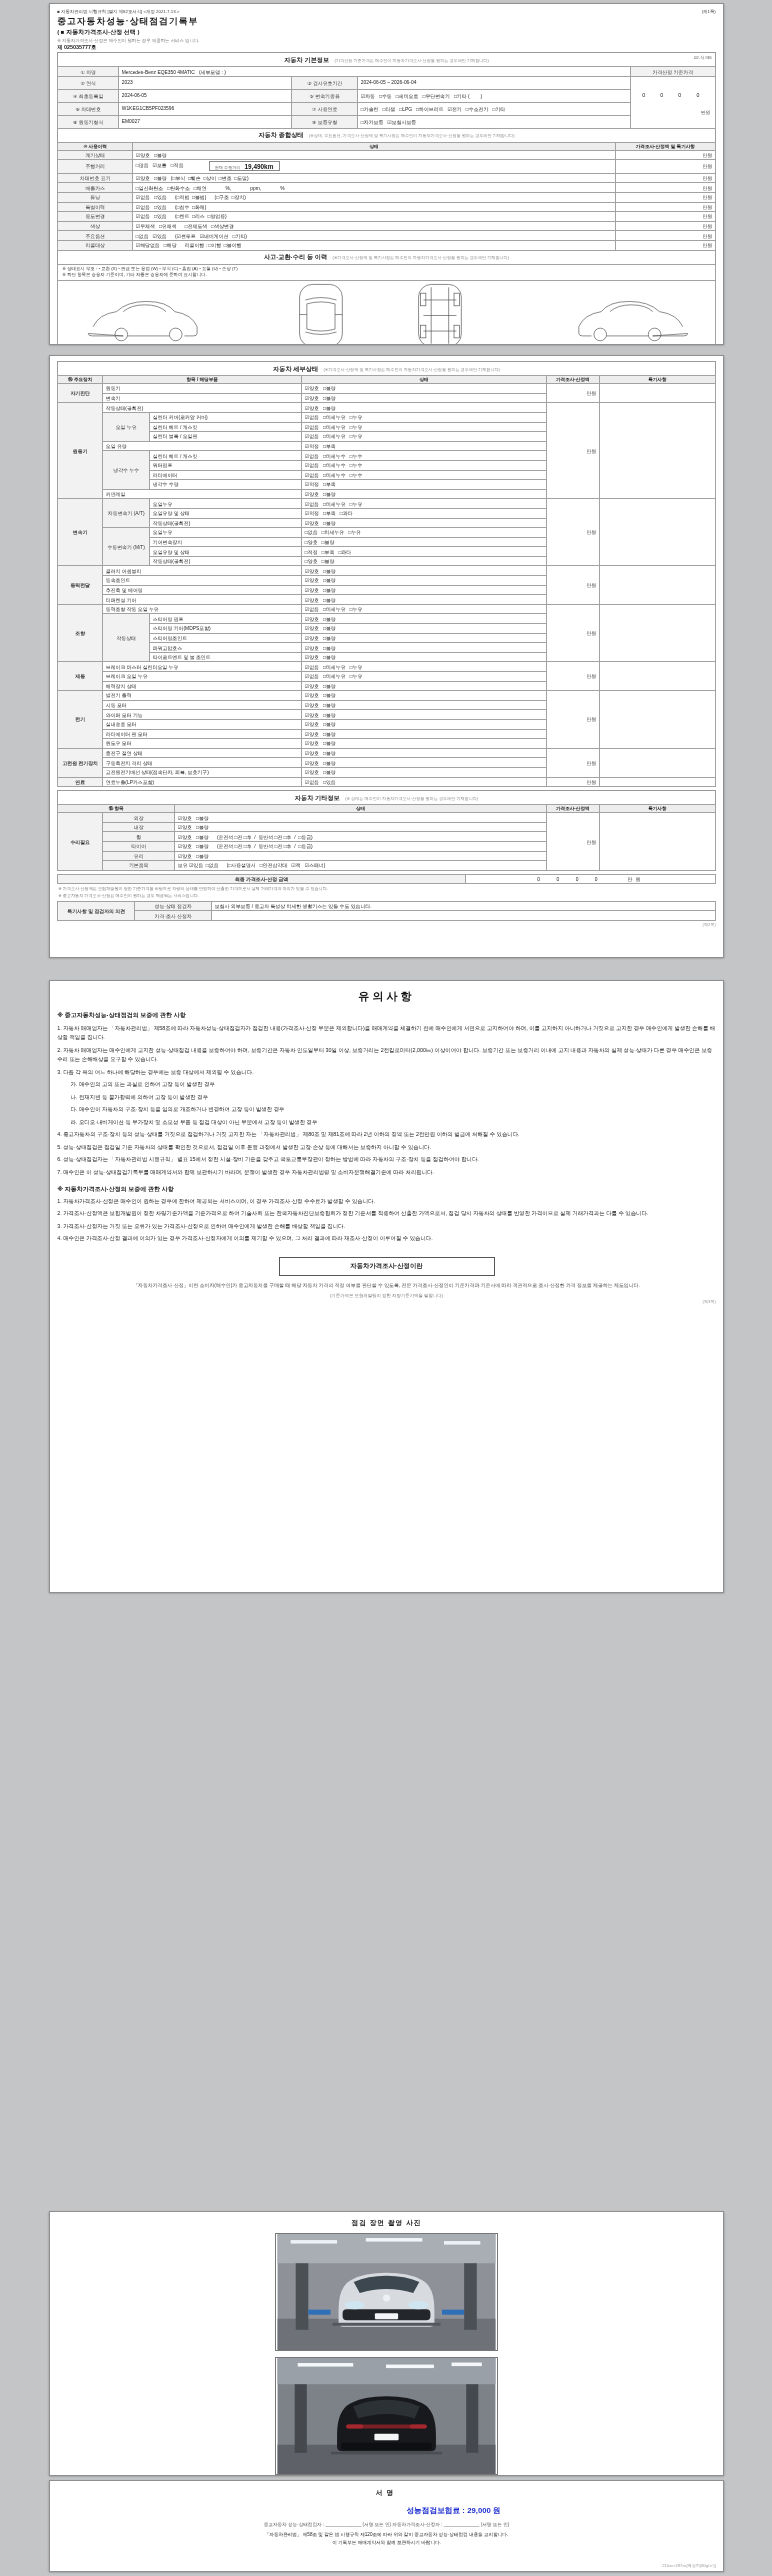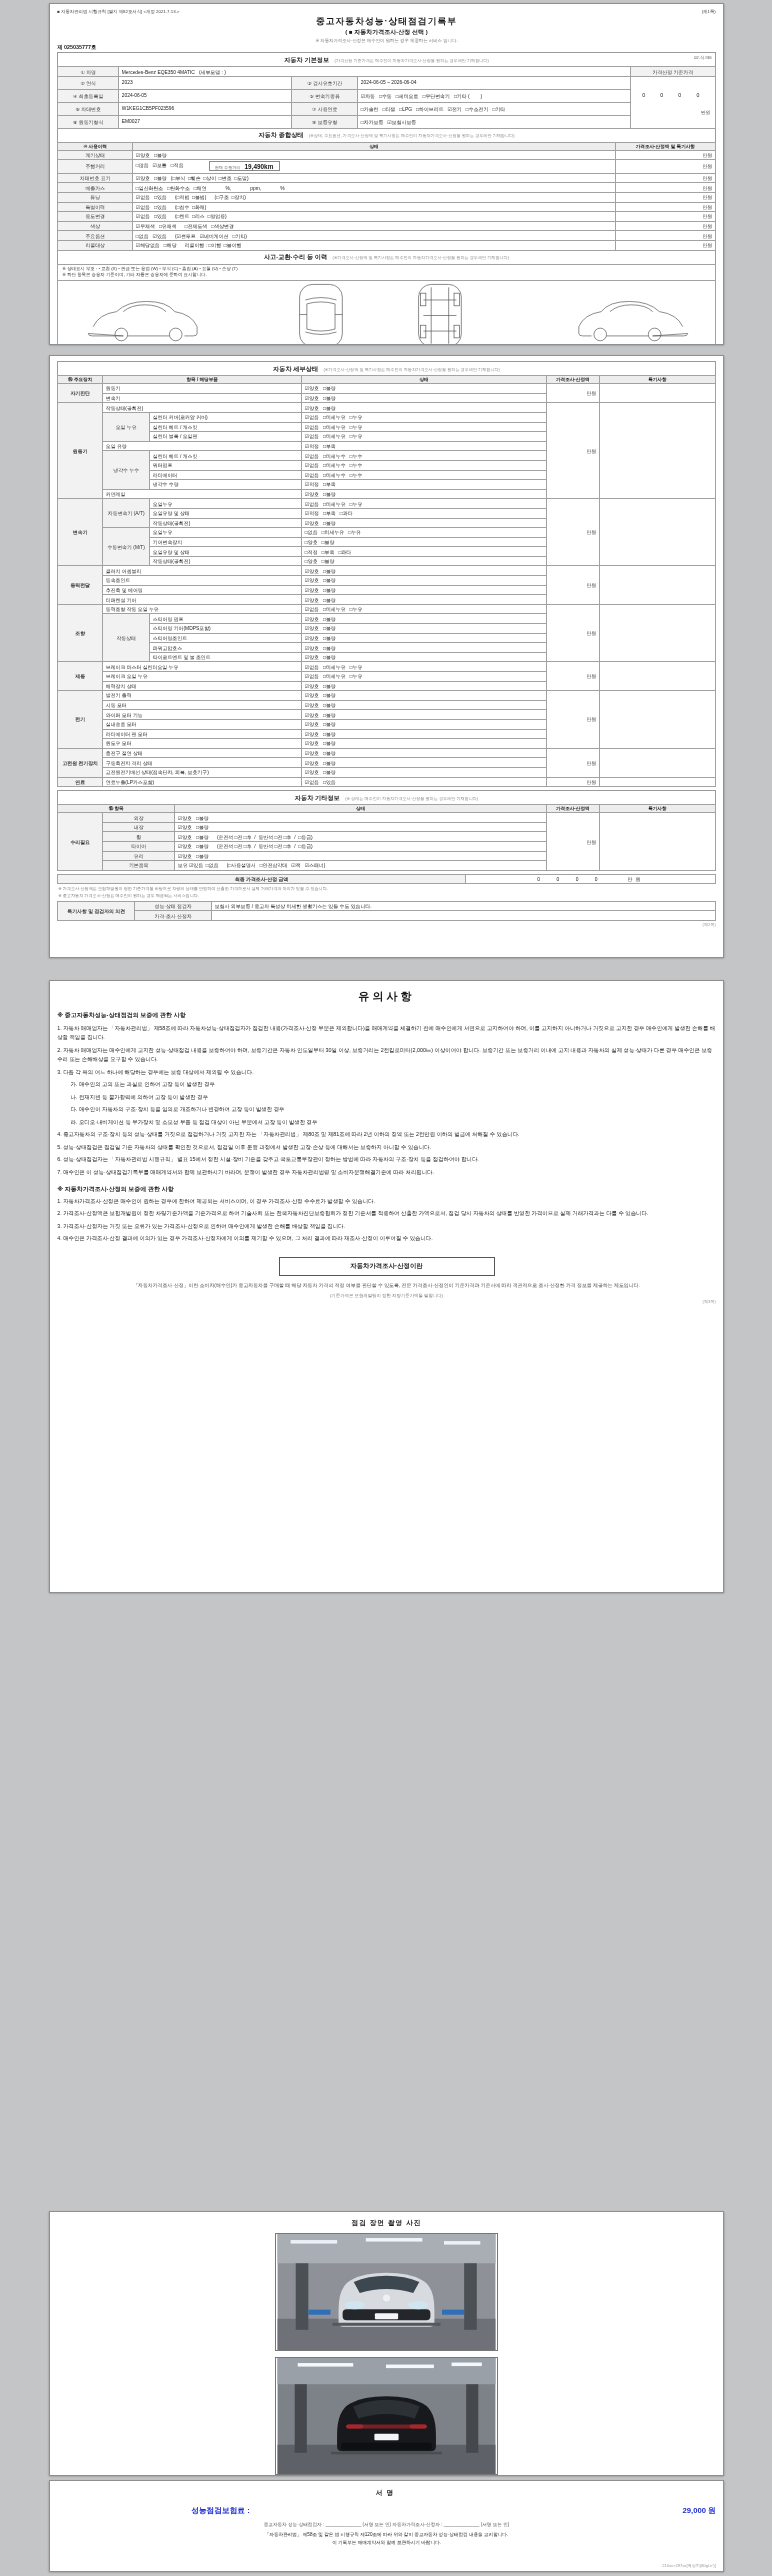--- a/index.html
+++ b/index.html
@@ -6,21 +6,21 @@
   html,body{background:#c4c5c6}
   body{width:773px;height:2576px;position:relative;font-family:"Liberation Sans","DejaVu Sans",sans-serif;color:#1a1a1a}
   .panel{position:absolute;left:49px;width:675px;background:#fff;border:0.5px solid #8f8f8f;box-shadow:0 0.5px 2.1px rgba(0,0,0,.35);padding:5.2px 7.2px;overflow:hidden}
   .p1{top:3.1px;height:342px}
   .p2{top:355px;height:603px}
   .p3{top:980px;height:613px}
   .p4{top:2211px;height:265px}
   .p5{top:2480px;height:92px}
   
   .lawline{display:flex;justify-content:space-between;font-size:4.4px;color:#444;margin-bottom:1.5px}
-  .titlebox{text-align:center;margin:1px 0 1px}
+  .titlebox{text-align:left;margin:1px 0 1px}
   .doc-title{font-size:8.8px;font-weight:bold;letter-spacing:1px}
   .doc-subtitle{font-size:6px;font-weight:bold;margin-top:0.5px}
   .doc-note{font-size:4.4px;color:#777;margin-top:0.5px}
   .doc-no{font-size:5.4px;font-weight:bold;margin:0.5px 0 1.5px}
   
   .sec-head{border:0.5px solid #9a9a9a;border-bottom:none;background:#fff;text-align:center;padding:1.5px 3.1px;position:relative}
   .sec-title{font-size:6.2px;font-weight:bold}
   .sec-note{font-size:4.1px;color:#888;margin-left:3.1px}
   .corner-code{position:absolute;right:3.1px;top:1.5px;font-size:4.4px;color:#555}
   .pgmark{font-size:4.1px;color:#999;text-align:right;display:block;margin-top:1px}
@@ -56,21 +56,21 @@
   .n-line{font-size:5.4px;line-height:1.75;color:#222;margin-bottom:3.1px;white-space:normal}
   .n-line.ind1{padding-left:13.4px}
   .n-box{width:216px;margin:13.4px auto 4.1px;border:0.8px solid #555;text-align:center;font-weight:bold;font-size:6.4px;padding:4.1px 2.1px}
   .n-box-text{width:556px;margin:5.2px auto 0;font-size:4.9px;color:#444;line-height:1.6;text-align:center;white-space:normal}
   .n-foot{text-align:center;font-size:4.4px;color:#777;margin-top:4.1px}
   
   .ph-title{text-align:center;font-weight:bold;font-size:6.7px;margin:2.1px 0 5.2px;letter-spacing:1px}
   .photo{display:block;margin:0 auto 5.2px;border:0.5px solid #777}
   
   .sg-title{text-align:center;font-weight:bold;font-size:6.7px;letter-spacing:4.1px;margin-top:3.1px}
-  .fee-row{display:flex;justify-content:space-between;margin:8.2px 0 5.2px;padding-left:134px}
+  .fee-row{display:flex;justify-content:center;margin:8.2px 0 5.2px;padding-left:134px}
   .fee{color:var(--fee-blue,#1b2bd0);font-size:7.7px;font-weight:bold}
   .sig-lines{font-size:4.6px;color:#555;text-align:center;margin-bottom:4.1px}
   .sg-foot{text-align:center;font-size:4.6px;color:#222;line-height:1.7}
   .size-note{position:absolute;right:7.2px;bottom:3.1px;font-size:4.1px;color:#999}
 </style>
 </head>
 <body>
 
 <div class="page">
 

